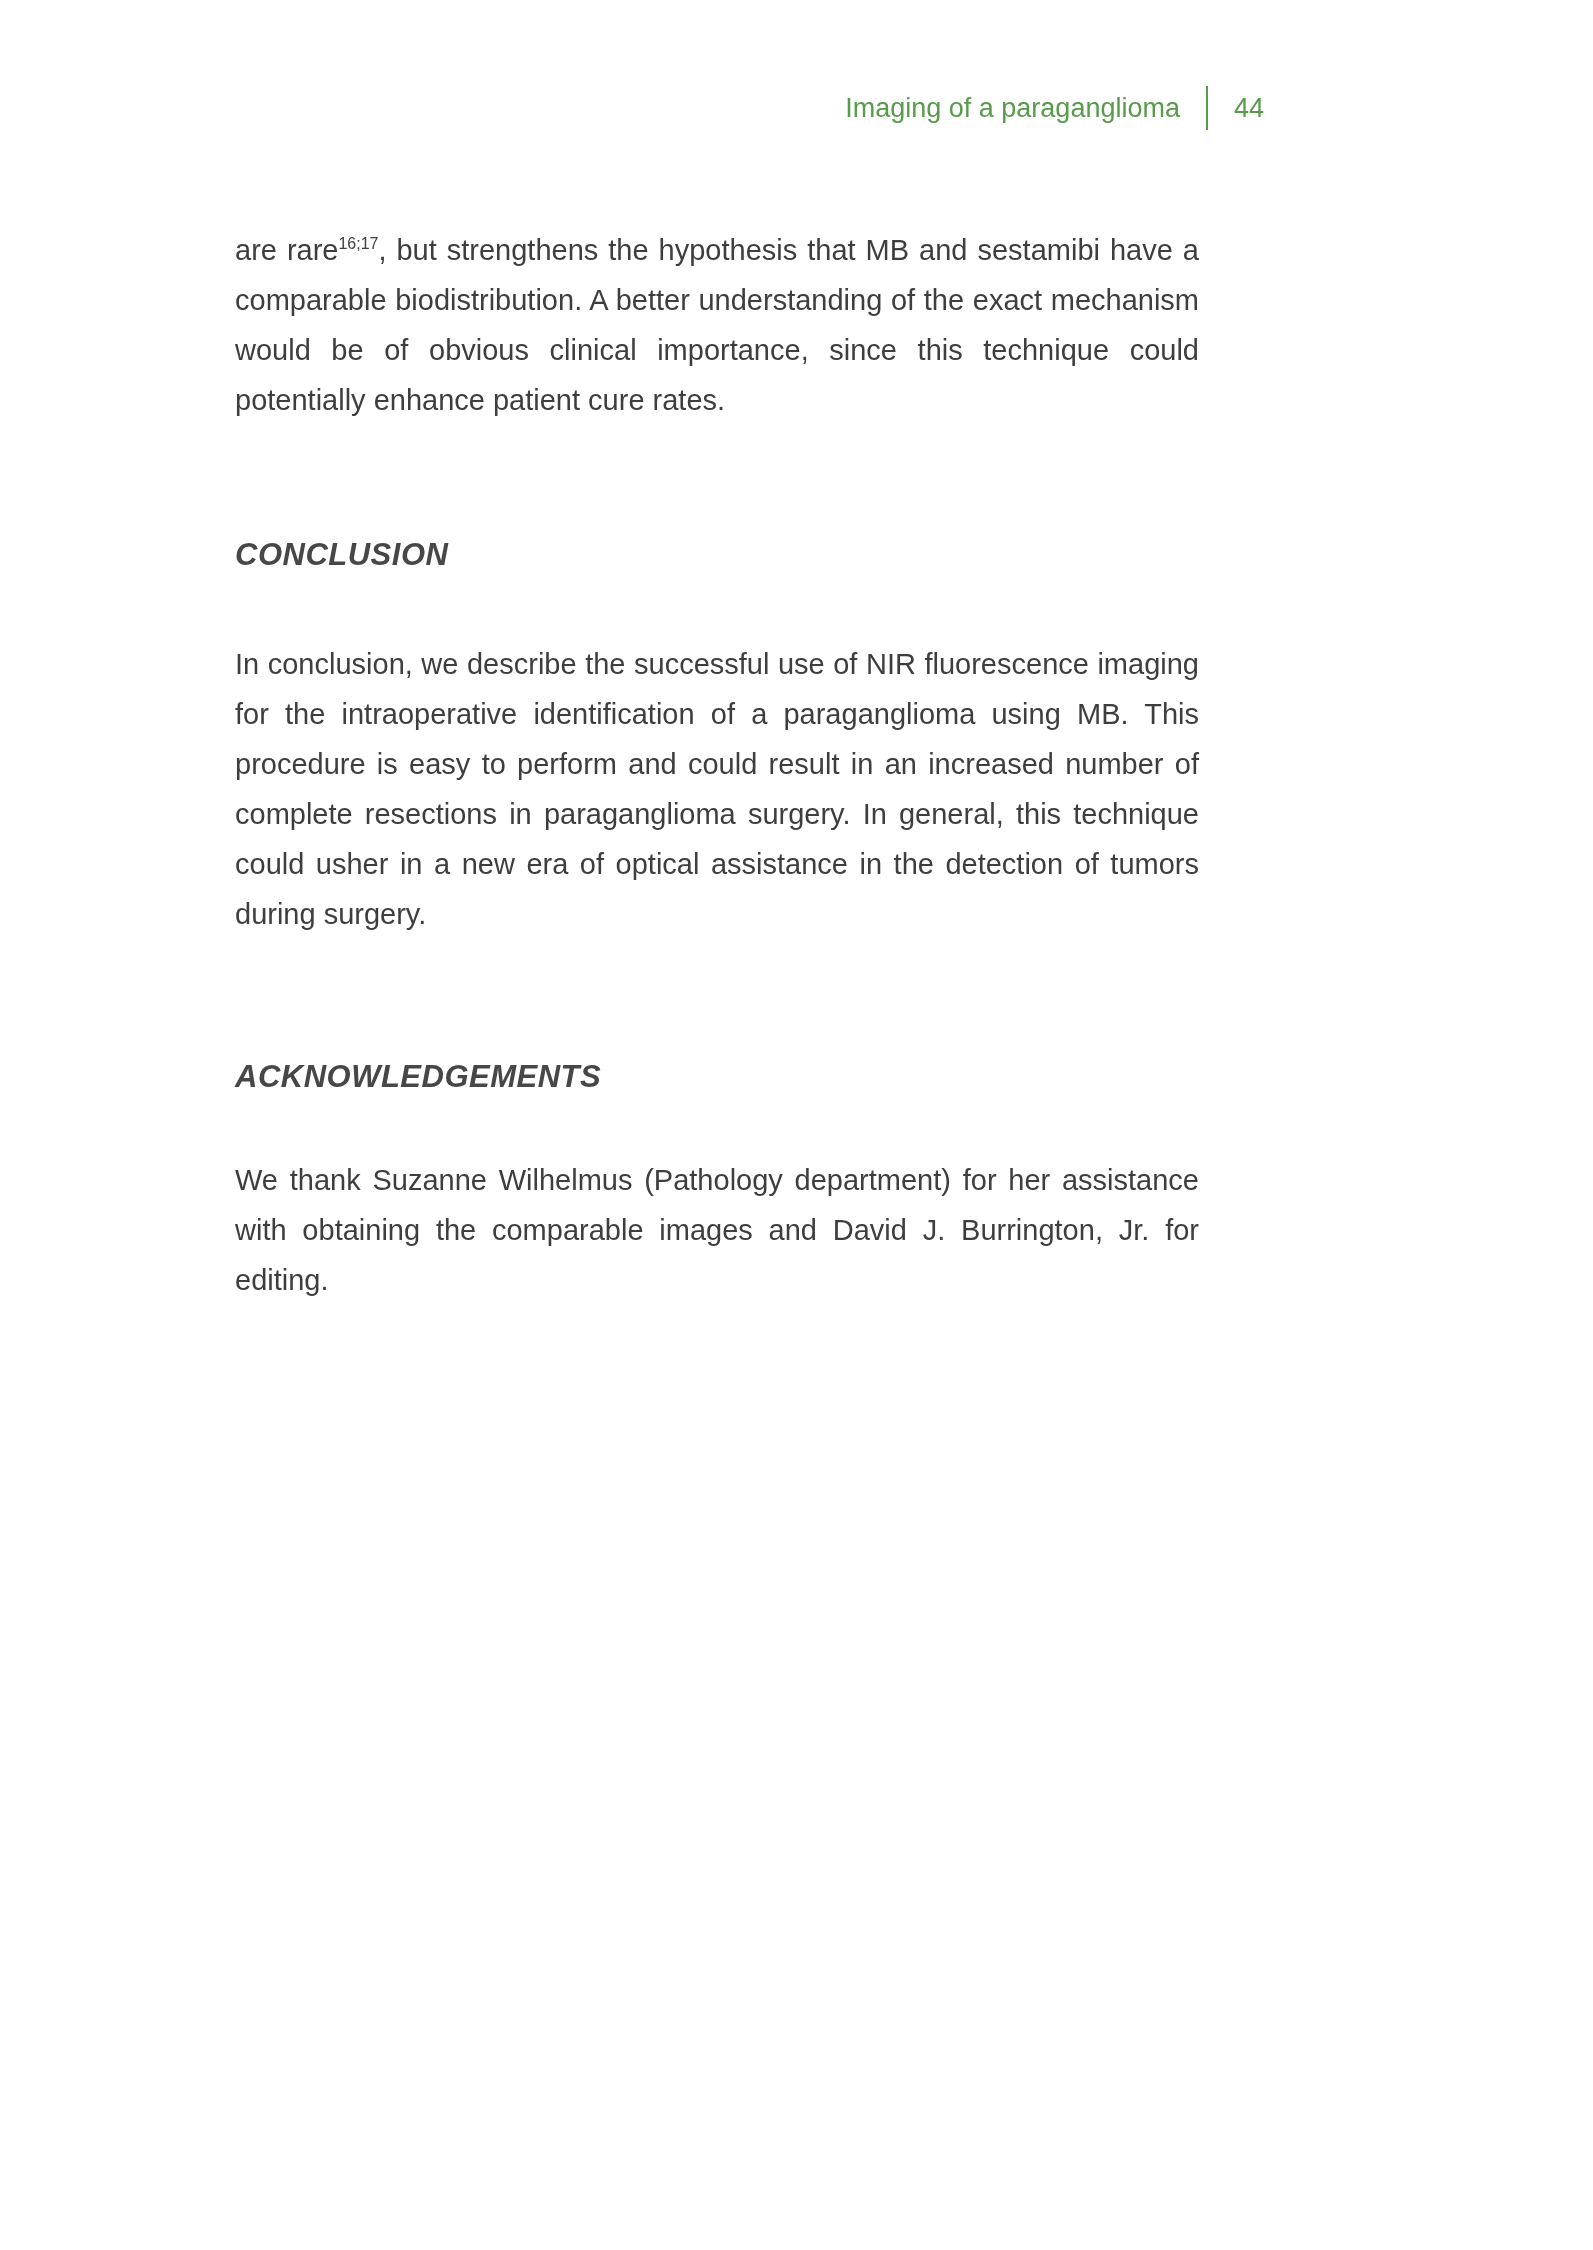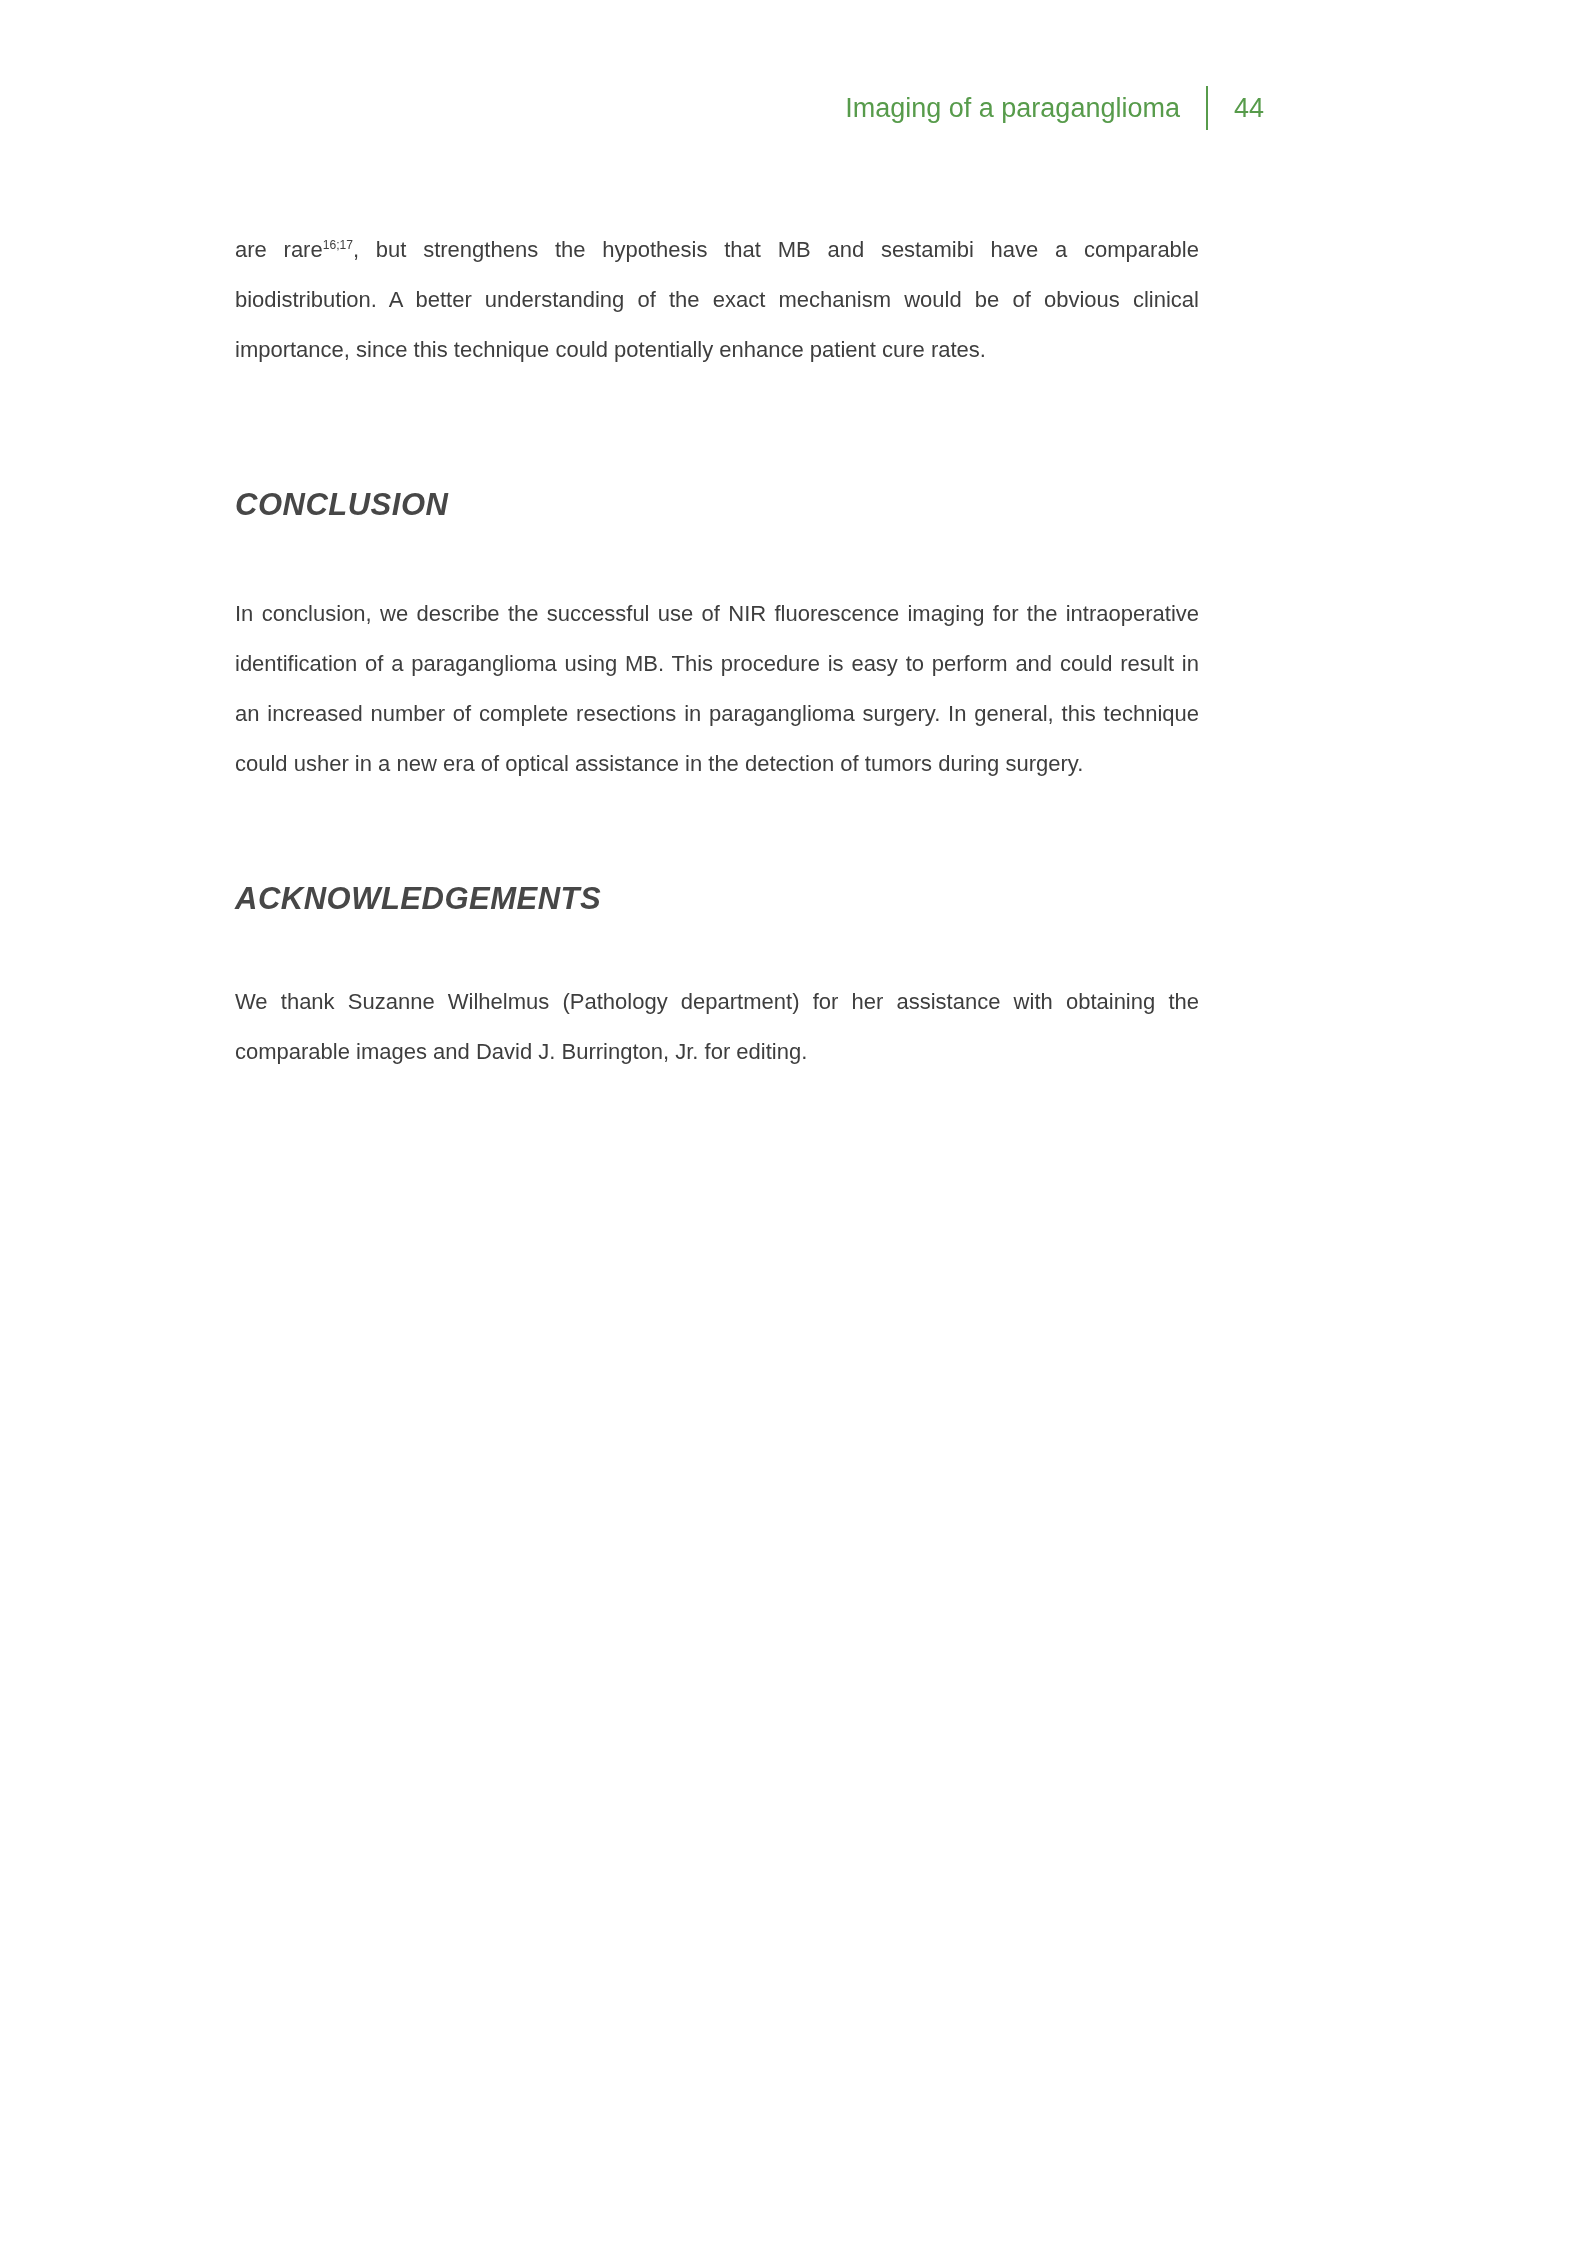--- a/index.html
+++ b/index.html
@@ -39,21 +39,21 @@
       color: #579b4b;
       font-size: 27px;
     }
     .content {
       position: absolute;
       top: 225px;
       left: 235px;
       right: 223px;
     }
     .body-text {
-      font-size: 22px;
+      font-size: 29px;
       line-height: 50px;
       margin: 0;
       text-align: justify;
       color: #3e3e3e;
     }
     .body-text sup {
       font-size: 0.55em;
       line-height: 0;
       vertical-align: super;
     }
@@ -61,21 +61,21 @@
       font-size: 31px;
       font-weight: bold;
       color: #474747;
       letter-spacing: 0.5px;
       margin: 0;
       line-height: 36px;
       font-style: italic;
     }
     .heading-conclusion { margin-top: 112px; }
     .para-conclusion   { margin-top: 66px; }
-    .heading-ack       { margin-top: 92px; }
+    .heading-ack       { margin-top: 120px; }
     .para-ack          { margin-top: 60px; }
   </style>
 </head>
 <body>
 
 <div class="page">
 
   <header class="running-header">
     <span class="running-title">Imaging of a paraganglioma</span>
     <span class="header-divider"></span>

